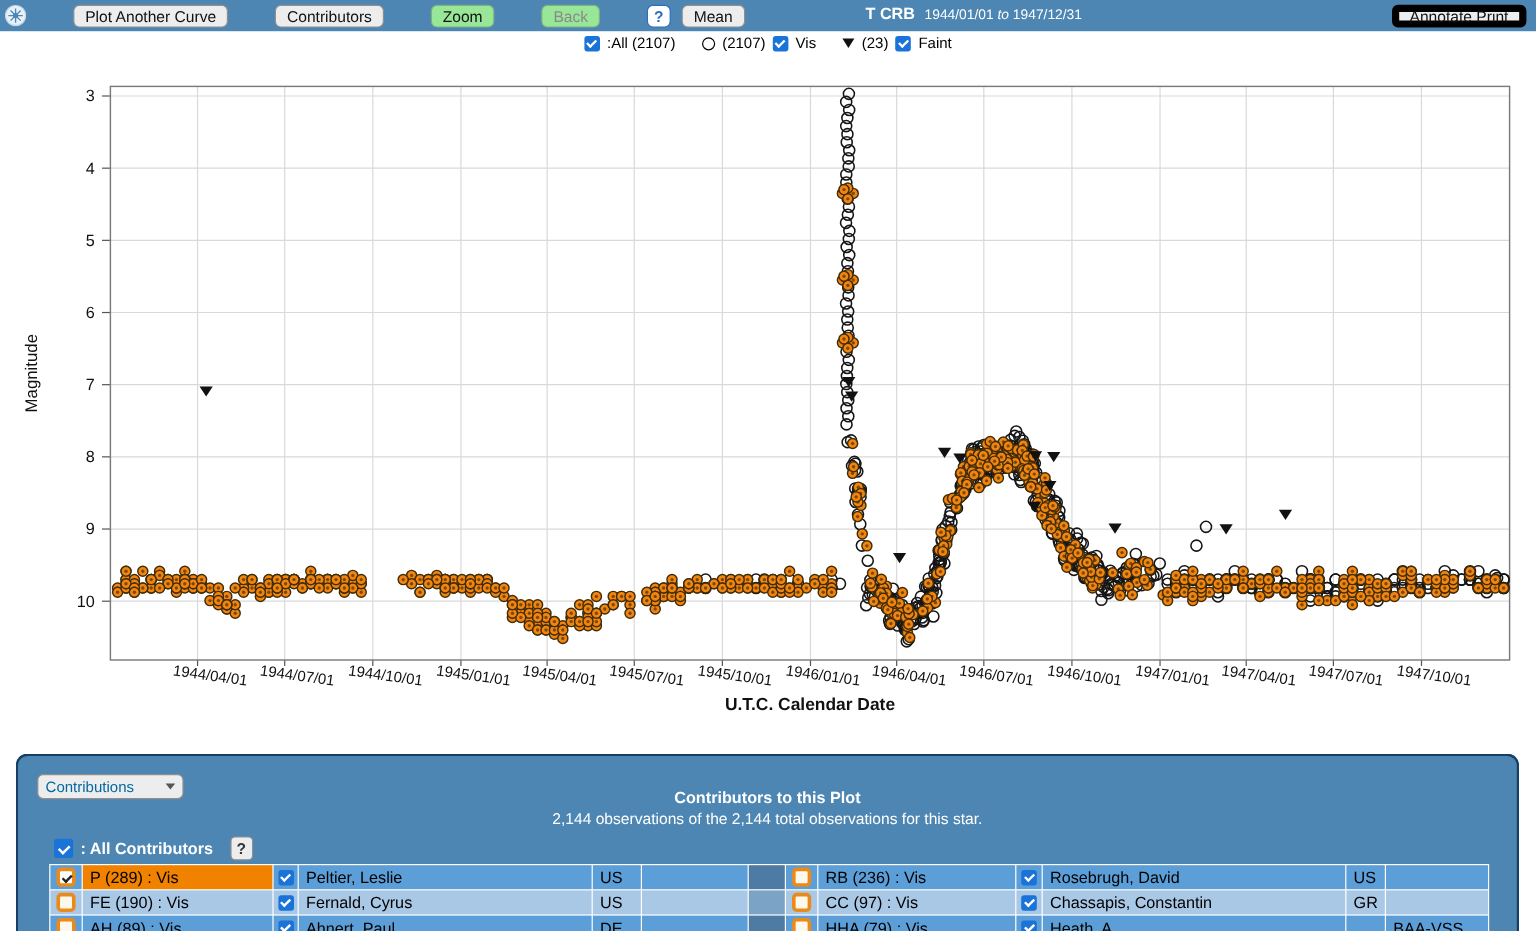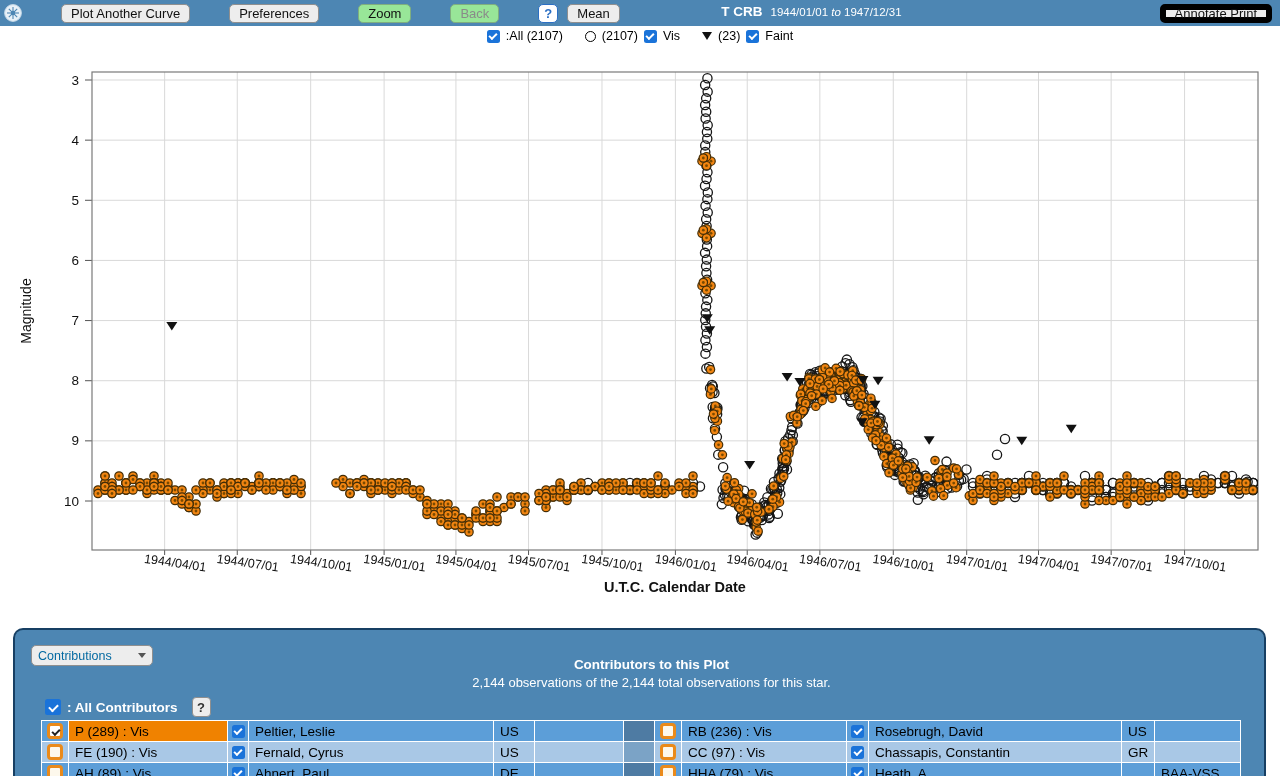--- a/index.html
+++ b/index.html
@@ -42,21 +42,21 @@
 
   
   .panel { position:absolute; top:628px; left:13px; width:1253px; height:170px;
     background:#4d86b3; border:2px solid #173f63; border-bottom:none;
     border-radius:10px 10px 0 0; }
   .ctr-select { position:absolute; top:15px; left:16px; width:122px; height:21px;
     background:#ededed; border:1px solid #8f8f8f; border-radius:5px;
     font-size:12.5px; color:#0369a1; display:flex; align-items:center; padding:0 6px; }
   .ctr-select .chev { margin-left:auto; width:0; height:0; border-left:4px solid transparent;
     border-right:4px solid transparent; border-top:5px solid #555; }
-  .panel-head { position:absolute; top:27px; left:12px; width:100%; text-align:center; color:#fff; }
+  .panel-head { position:absolute; top:27px; left:0; width:100%; text-align:center; color:#fff; }
   .panel-title { font-size:13.5px; font-weight:bold; }
   .panel-sub { font-size:13px; margin-top:3px; }
   .allrow { position:absolute; top:67px; left:30px; display:flex; align-items:center;
     gap:6px; color:#fff; font-weight:bold; font-size:13.5px; }
   .allrow .bcb { width:16px; height:16px; flex-basis:16px; }
   .allrow .bcb::after { left:3.5px; top:4.5px; width:7px; height:4px; }
   .help-btn { width:19px; height:20px; background:#ededed; border:1px solid #8f8f8f;
     border-radius:4px; color:#333; font-weight:bold; font-size:13px;
     display:inline-flex; align-items:center; justify-content:center; margin-left:8px; }
   .ctable { position:absolute; top:90px; left:26px; background:#fff; padding:1px;
@@ -82,21 +82,21 @@
     <circle cx="9" cy="9" r="8.4" fill="#e8f1f8" stroke="#c3d7e6"></circle>
     <g stroke="#4d86b3" stroke-width="1.1">
       <line x1="9" y1="3" x2="9" y2="15"></line>
         <line x1="3" y1="9" x2="15" y2="9"></line>
       <line x1="4.8" y1="4.8" x2="13.2" y2="13.2"></line>
         <line x1="13.2" y1="4.8" x2="4.8" y2="13.2"></line>
     </g>
     <circle cx="9" cy="9" r="2.2" fill="#4d86b3"></circle>
   </svg>
   <span class="tb-btn">Plot Another Curve</span>
-  <span class="tb-btn">Preferences</span>
+  <span class="tb-btn">Contributors</span>
   <span class="tb-btn green">Zoom</span>
   <span class="tb-btn green disabled">Back</span>
   <span class="tb-btn help">?</span>
   <span class="tb-btn" style="margin-left:2px">Mean</span>
   <span class="tb-right">
     <span class="star-name">T CRB</span>
     <span class="star-dates"><span>1944/01/01</span> <span class="to">to</span> <span>1947/12/31</span></span>
     <span style="width:210px"></span>
     <span class="tb-btn annotate">Annotate Print</span>
   </span>

